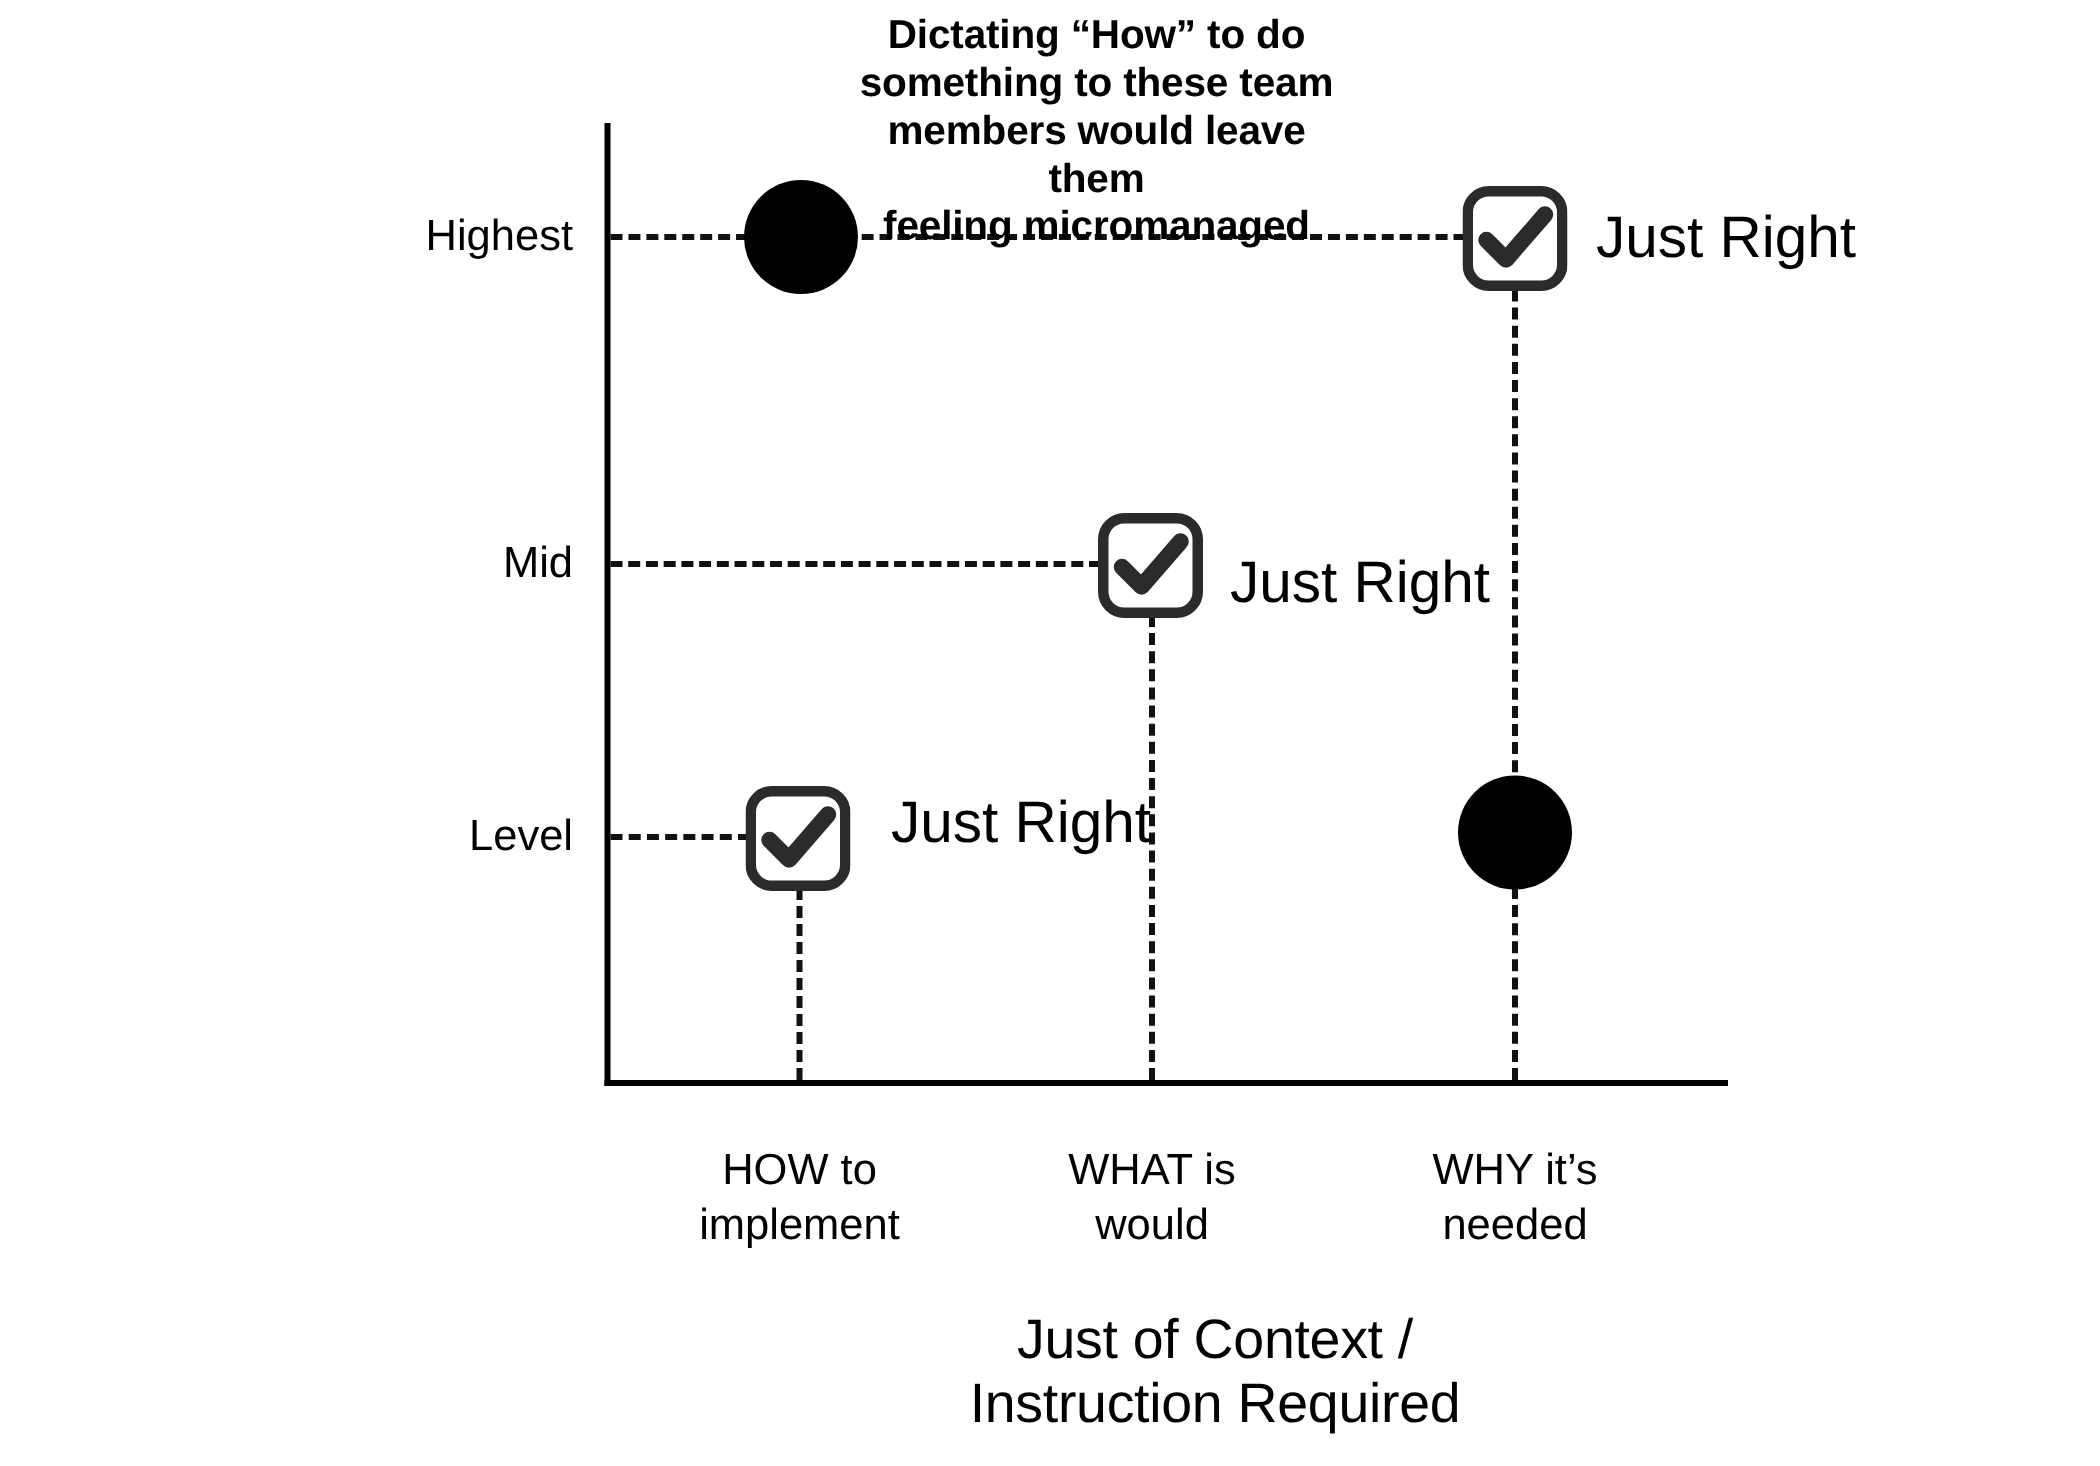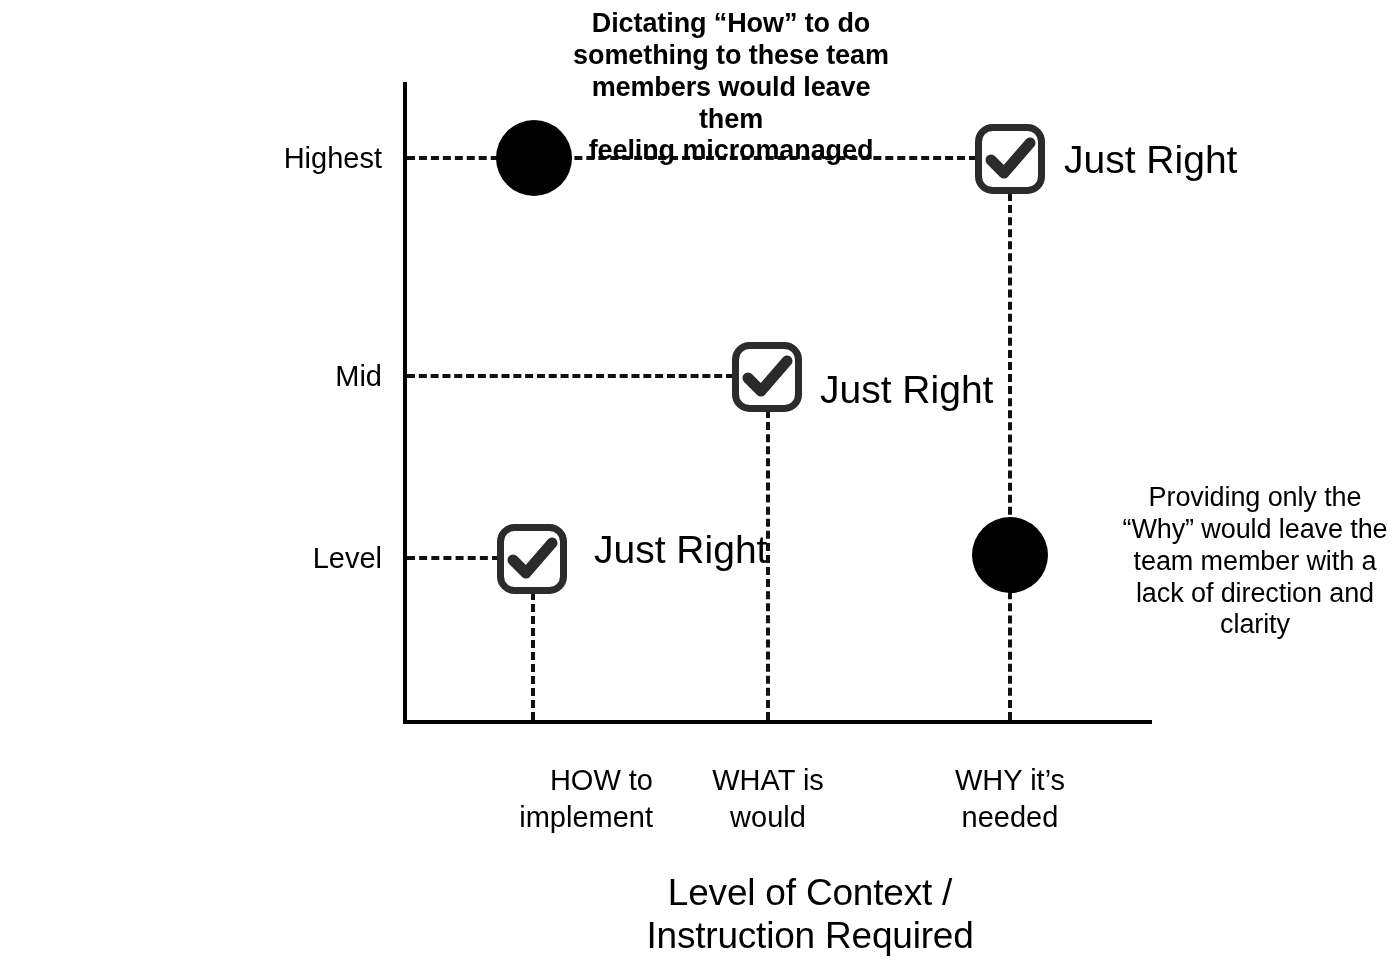--- a/index.html
+++ b/index.html
@@ -151,34 +151,34 @@
 </style>
 </head>
 <body>
 
 <div id="page">
 
   <div class="axis-line" id="y-axis"></div>
   <div class="axis-line" id="x-axis"></div>
 
 
-  <div class="axis-title" id="x-axis-title">Level of Context /
+  <div class="axis-title" id="x-axis-title">Just of Context /
 Instruction Required</div>
 
   <div class="y-tick-wrap" style="top:158px;">
     <div class="y-tick-label">Highest</div>
   </div>
   <div class="y-tick-wrap" style="top:376px;">
     <div class="y-tick-label">Mid</div>
   </div>
   <div class="y-tick-wrap" style="top:558px;">
     <div class="y-tick-label">Level</div>
   </div>
 
-  <div class="x-tick-label" style="left:533px;text-align:right;">HOW to
+  <div class="x-tick-label" style="left:533px;">HOW to
 implement</div>
   <div class="x-tick-label" style="left:768px;">WHAT is
 would</div>
   <div class="x-tick-label" style="left:1010px;">WHY it’s
 needed</div>
 
   <div class="h-dash" style="left:407px; top:158px; width:570px;"></div>
   <div class="h-dash" style="left:407px; top:376px; width:327px;"></div>
   <div class="h-dash" style="left:407px; top:558px; width:93px;"></div>
 
@@ -212,19 +212,14 @@
   </div>
   <div class="marker-label" style="left:594px; top:549px;">Just Right</div>
 
   <div class="marker dot-marker" style="left:1010px; top:555px;"></div>
 
   <div class="annotation" id="annotation-how">Dictating “How” to do
 something to these team
 members would leave them
 feeling micromanaged</div>
 
-  <div class="annotation" id="annotation-why">Providing only the
-“Why” would leave the
-team member with a
-lack of direction and
-clarity</div>
 
 </div>
 
 </body></html>

